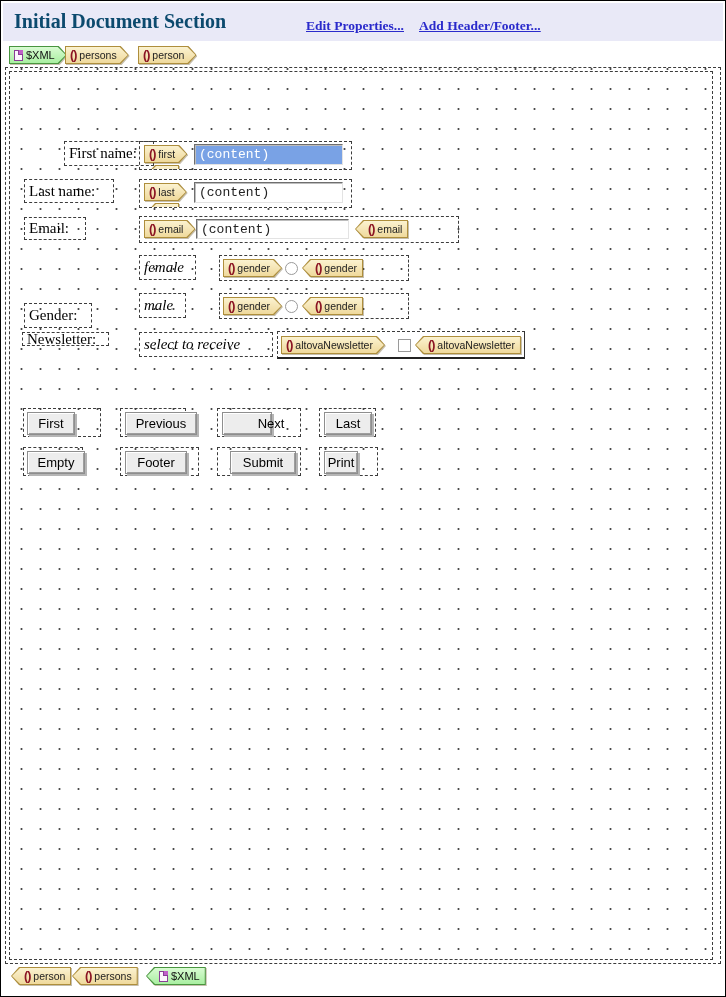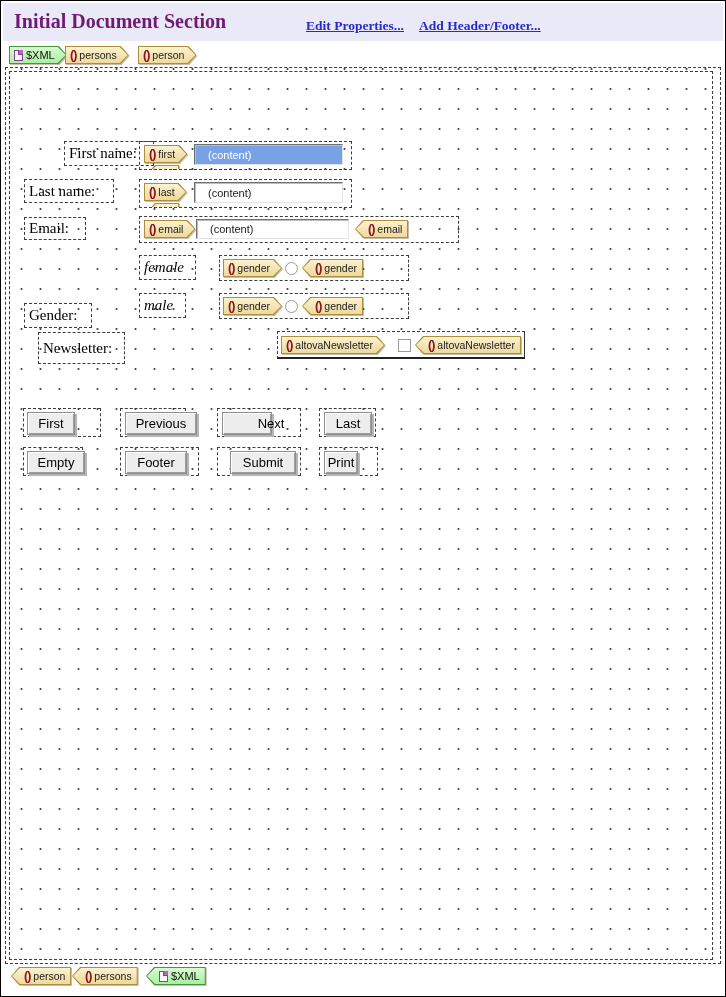--- a/index.html
+++ b/index.html
@@ -13,21 +13,21 @@
   }
 
   
   .header {
     position:absolute; left:2px; top:2px; width:720px; height:38px;
     background:#E9E9F7;
   }
   .title {
     position:absolute; left:11px; top:7px;
     font-family:"Liberation Serif", serif; font-weight:bold;
-    font-size:20px; color:#701a75; white-space:nowrap;
+    font-size:20px; color:#0c4a6e; white-space:nowrap;
   }
   .hlink {
     position:absolute; top:15px;
     font-family:"Liberation Serif", serif; font-weight:600;
     font-size:13.5px; color:#2A2ACB; text-decoration:underline;
     cursor:pointer; white-space:nowrap;
   }
   .l1 { left:303px; }
   .l2 { left:416px; }
 
@@ -85,22 +85,22 @@
   }
   .it { font-style:italic; }
   .clip { overflow:hidden; }
   .newsbox { border:1px dashed #3C3C3C; border-right:1px solid #333; border-bottom:2px solid #222; background:#fff; }
 
   
   .tinput {
     position:absolute; height:21px; background:#fff;
     border:1px solid; border-color:#6F6F6F #E3E3E3 #E3E3E3 #6F6F6F;
     box-shadow:inset 1px 1px 0 #BDBDBD;
-    font-size:11px; color:#222; display:flex; align-items:center;
-    padding-left:13px; white-space:nowrap; cursor:text;
+    font-size:13px; color:#222; display:flex; align-items:center;
+    padding-left:4px; white-space:nowrap; cursor:text;font-family:Liberation Mono, monospace;
   }
   .tinput.selected { background:#79A2E5; color:#fff; }
   .radio {
     position:absolute; width:13px; height:13px; border:1px solid #9A9A9A;
     border-radius:50%; background:#fff; cursor:pointer;
   }
   .checkbox {
     position:absolute; width:13px; height:13px; border:1px solid #9A9A9A;
     background:#fff; cursor:pointer;
   }
@@ -267,22 +267,25 @@
     <span class="vtag close" style="left:82px;top:3px;">
       <span class="vbg"></span>
       <span class="vin"></span>
       <span class="vc">
         <span class="glyph">()</span>
         <span>gender</span>
       </span>
     </span>
   </div>
 
-  <div class="dash lbl" style="left:37px;top:331px;width:87px;height:32px;">
+  <div class="dash lbl" style="left:21px;top:331px;width:87px;height:14px;">
     <span>Newsletter:</span>
+  </div>
+  <div class="dash lbl it" style="left:138px;top:331px;width:134px;height:25px;">
+    <span>select to receive</span>
   </div>
   <div class="newsbox" style="position:absolute;left:276px;top:330px;width:248px;height:28px;background:#fff;">
     <span class="vtag open" style="left:3px;top:4px;">
       <span class="vbg"></span>
       <span class="vin"></span>
       <span class="vc">
         <span class="glyph">()</span>
         <span>altovaNewsletter</span>
       </span>
     </span>

